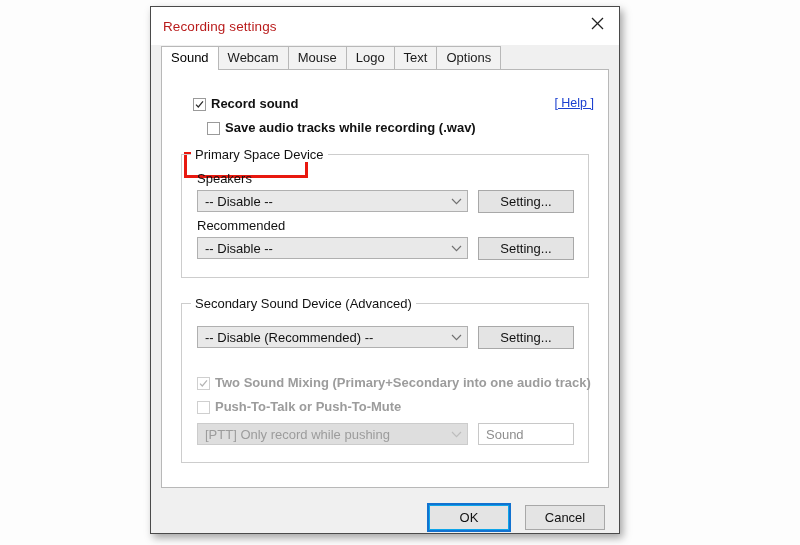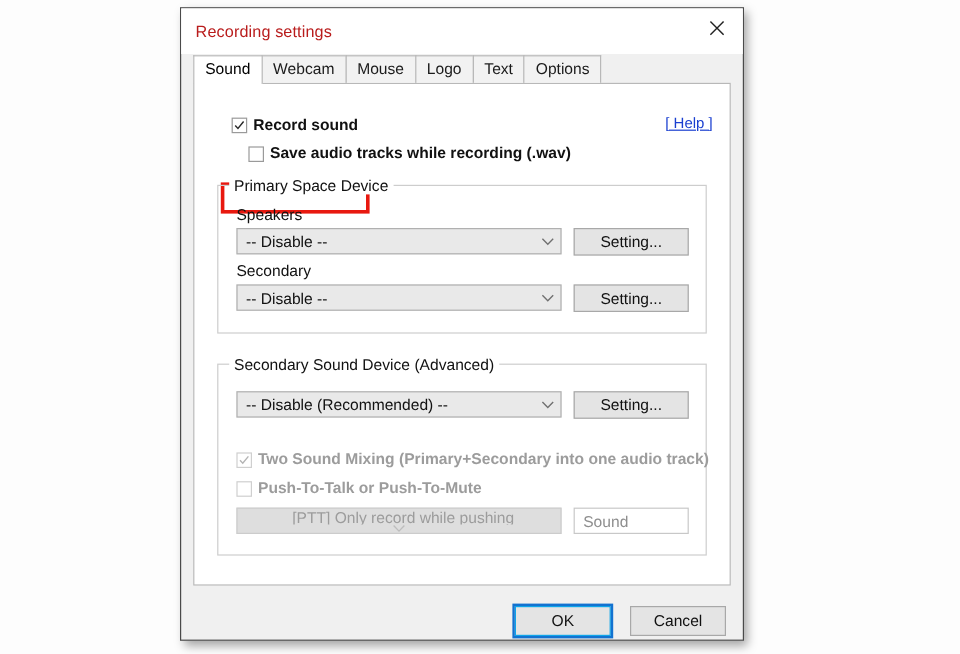--- a/index.html
+++ b/index.html
@@ -335,21 +335,21 @@
           <span class="chev">
             <svg width="11" height="7" viewBox="0 0 11 7" aria-hidden="true">
               <polyline points="1,1 5.5,5.6 10,1" fill="none" stroke="#707070" stroke-width="1.15"></polyline>
             </svg>
           </span>
         </div>
         <div class="btn" style="left:296px; top:35px; width:96px;">
           <span>Setting...</span>
         </div>
 
-        <div class="field-label" style="left:15px; top:63px;">Secondary</div>
+        <div class="field-label" style="left:15px; top:63px;">Recommended</div>
         <div class="combo" style="left:15px; top:82px; width:271px;">
           <span class="combo-text">-- Disable --</span>
           <span class="chev">
             <svg width="11" height="7" viewBox="0 0 11 7" aria-hidden="true">
               <polyline points="1,1 5.5,5.6 10,1" fill="none" stroke="#707070" stroke-width="1.15"></polyline>
             </svg>
           </span>
         </div>
         <div class="btn" style="left:296px; top:82px; width:96px;">
           <span>Setting...</span>
@@ -378,21 +378,21 @@
             </svg>
           </span>
           <span class="cb-label disabled">Two Sound Mixing (Primary+Secondary into one audio track)</span>
         </div>
 
         <div class="cb-row" style="position:absolute; left:15px; top:95px;">
           <span class="cbox disabled"></span>
           <span class="cb-label disabled">Push-To-Talk or Push-To-Mute</span>
         </div>
 
-        <div class="combo disabled" style="left:15px; top:119px; width:271px;flex-direction:column;">
+        <div class="combo disabled" style="left:15px; top:119px; width:271px;">
           <span class="combo-text">[PTT] Only record while pushing</span>
           <span class="chev">
             <svg width="11" height="7" viewBox="0 0 11 7" aria-hidden="true">
               <polyline points="1,1 5.5,5.6 10,1" fill="none" stroke="#bdbdbd" stroke-width="1.15"></polyline>
             </svg>
           </span>
         </div>
         <div class="textinput" style="left:296px; top:119px; width:96px;">
           <span>Sound</span>
         </div>

